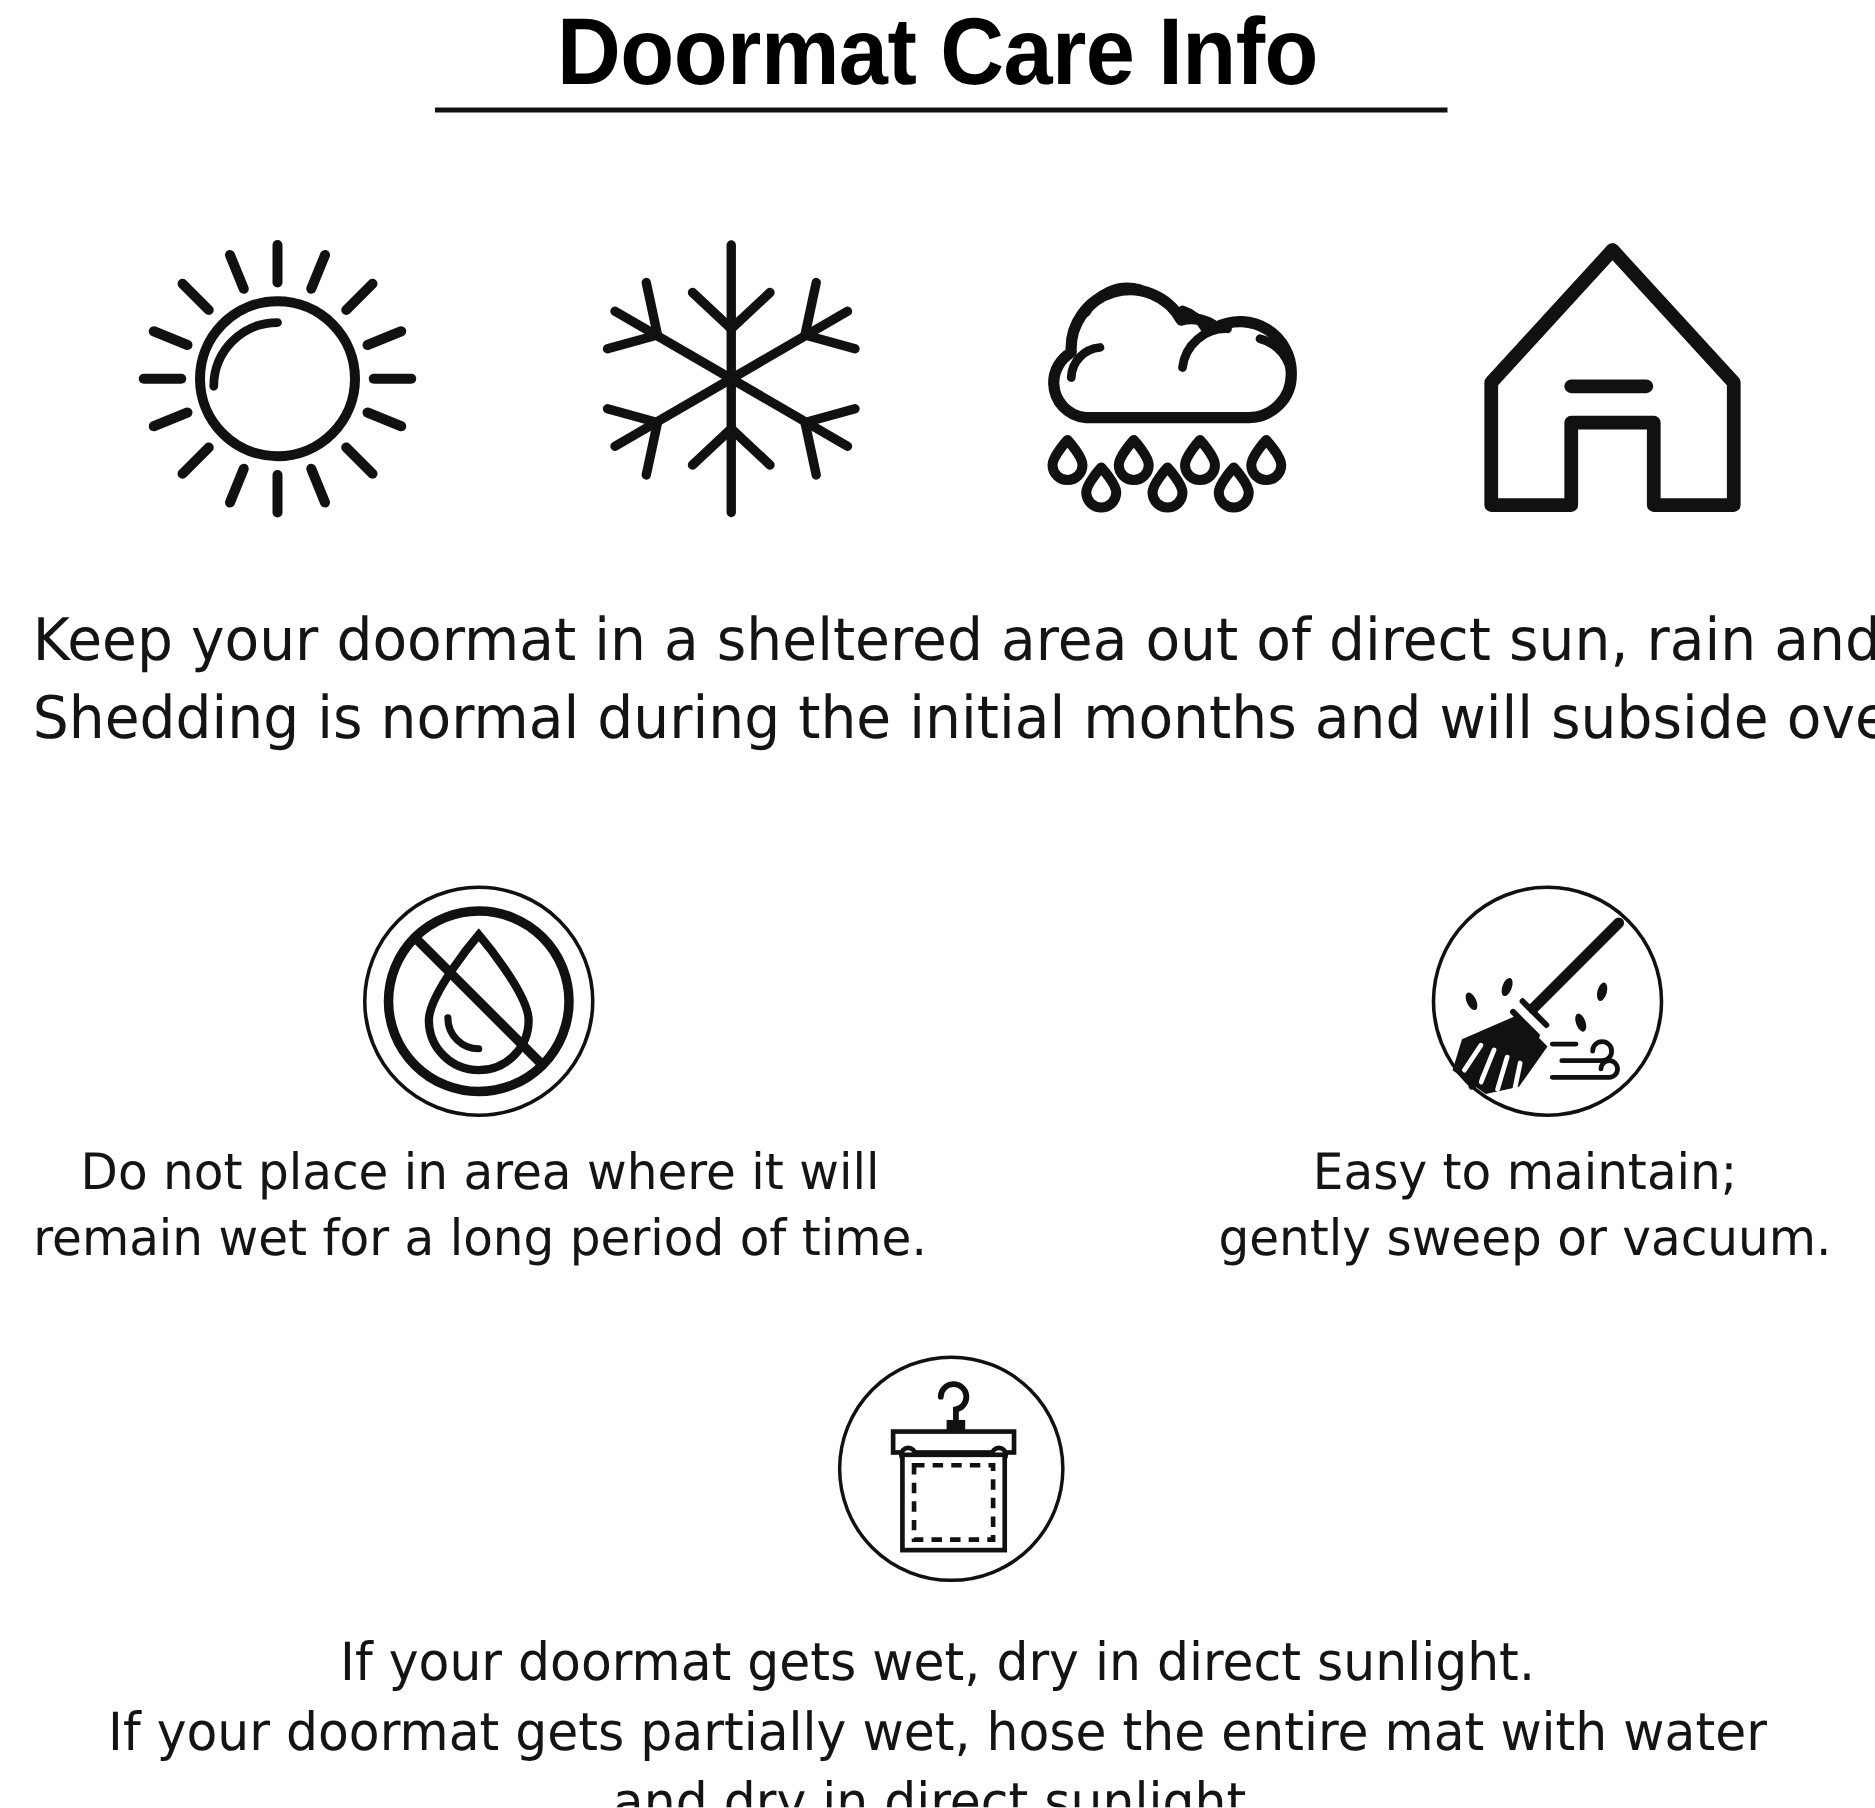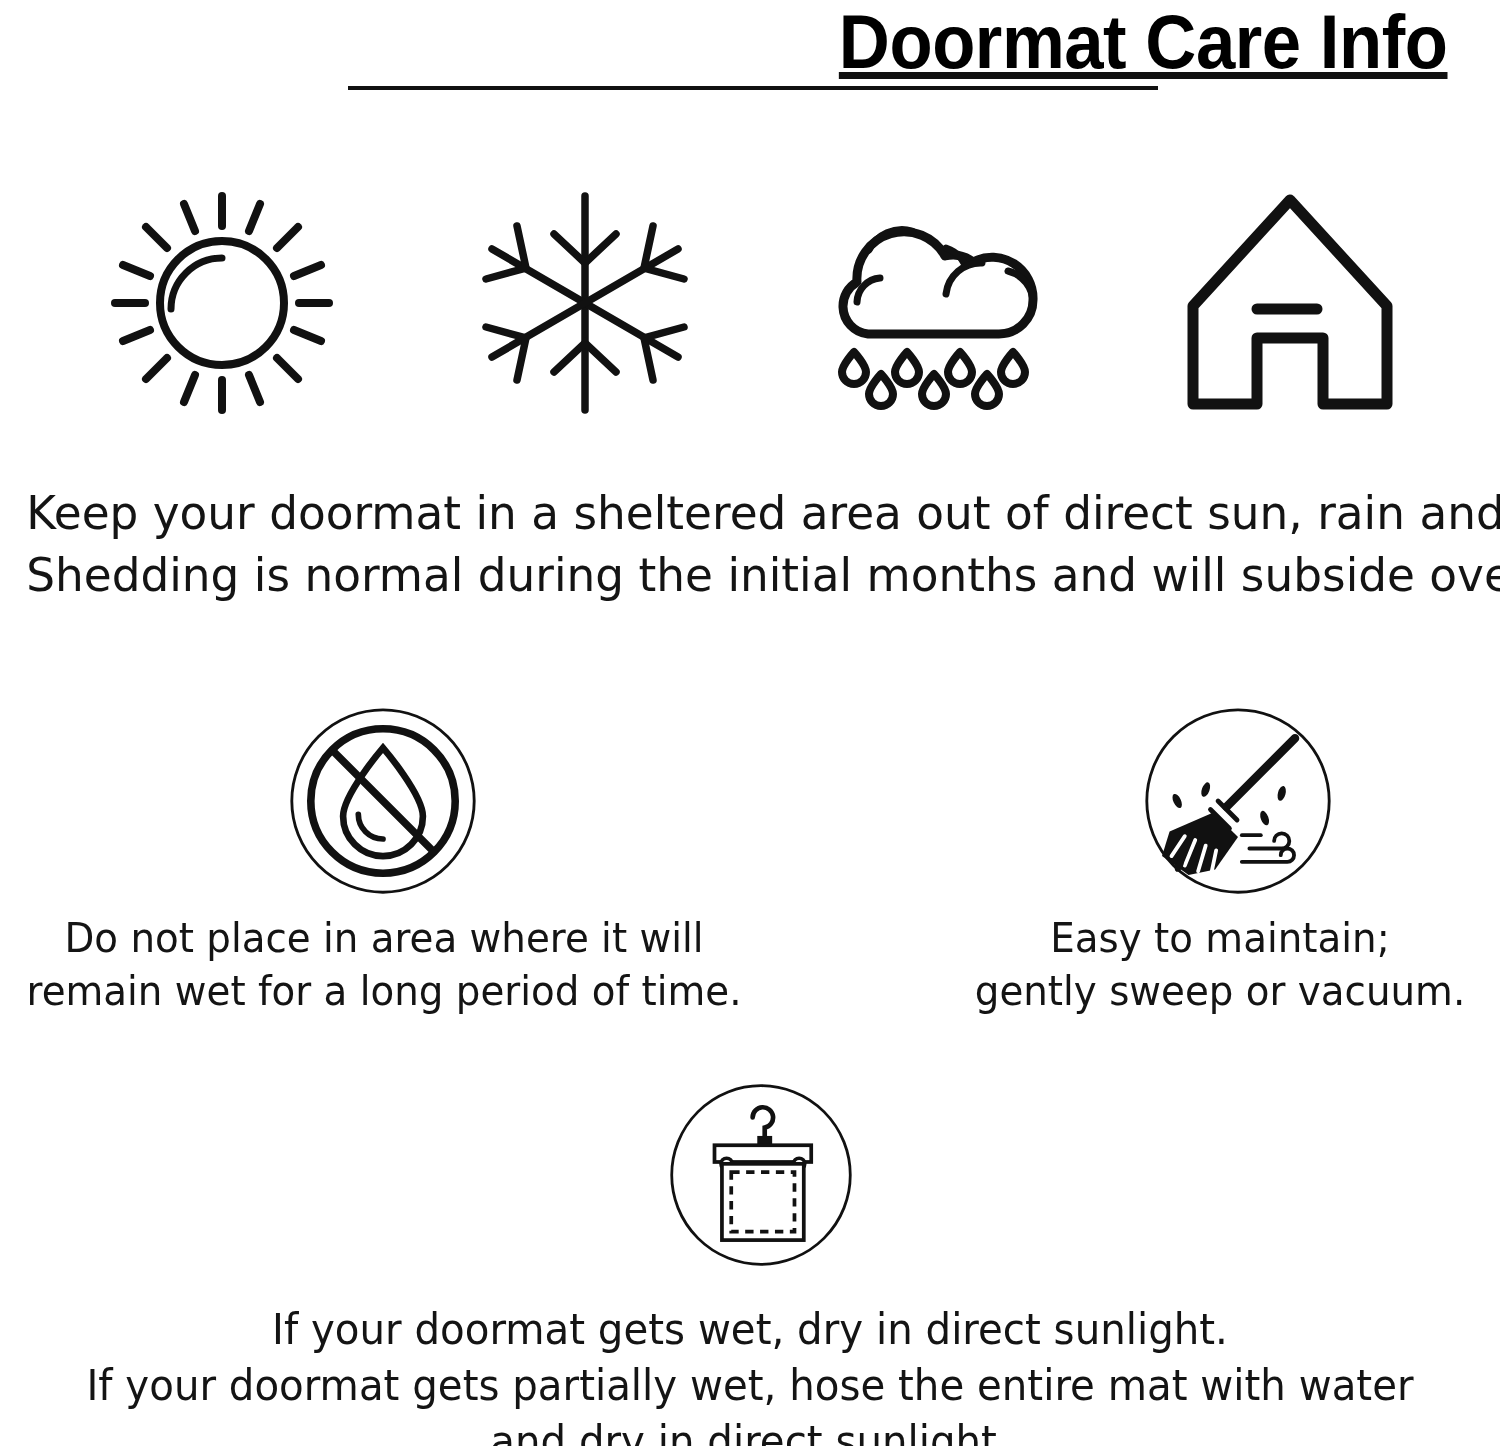--- a/index.html
+++ b/index.html
@@ -21,22 +21,21 @@
     background: #ffffff;
     overflow: hidden;
   }
 
   
   .title-block {
     position: absolute;
     left: 0;
     top: 0;
     width: 1500px;
-    text-align: right;
-    text-decoration: underline;
+    text-align: center;
   }
   .title {
     font-family: "Liberation Sans", "DejaVu Sans", sans-serif;
     font-weight: bold;
     font-size: 76px;
     line-height: 80px;
     letter-spacing: -0.5px;
     color: #000000;
     margin: 0;
     padding-top: 2px;

